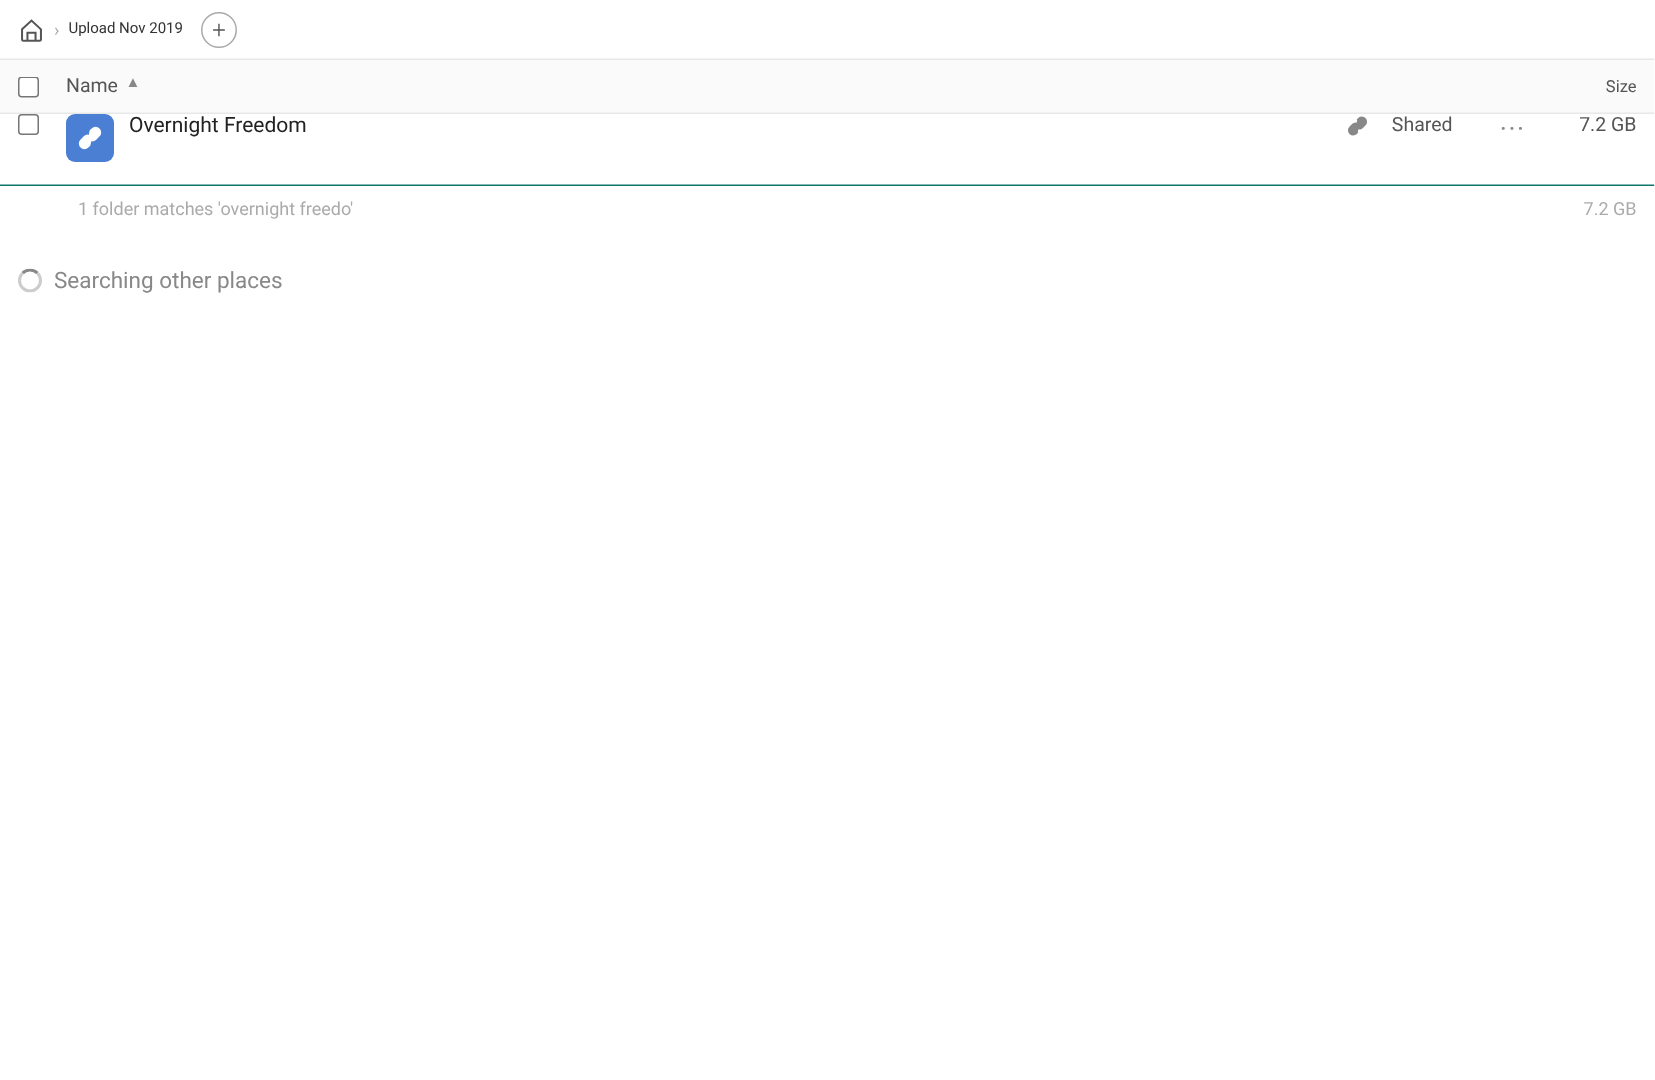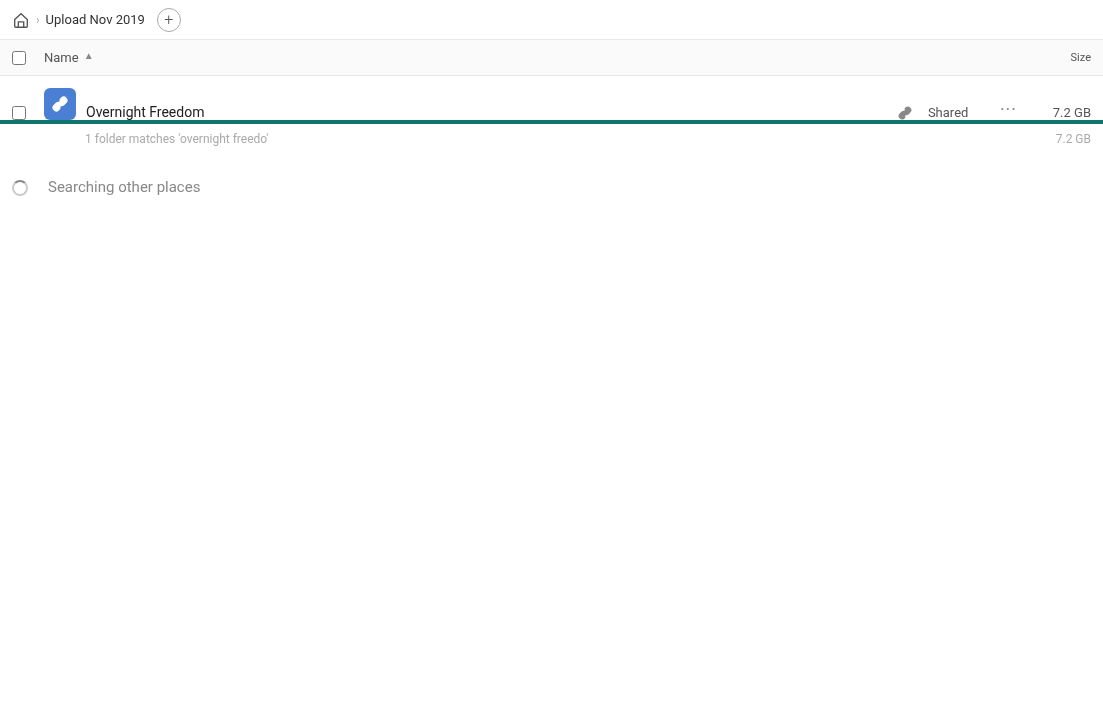--- a/index.html
+++ b/index.html
@@ -29,21 +29,21 @@
       color: #555;
     }
     .breadcrumb-home svg { width: 18px; height: 18px; }
     .breadcrumb-separator {
       color: #aaa;
       font-size: 12px;
       margin: 0 2px;
     }
     .breadcrumb-label {
       color: #333;
-      font-size: 13px;
+      font-size: 10px;
       font-weight: 400;
     }
     .breadcrumb-add-btn {
       display: flex;
       align-items: center;
       justify-content: center;
       width: 24px;
       height: 24px;
       border: 1.5px solid #aaa;
       border-radius: 50%;
@@ -83,24 +83,24 @@
     .col-size {
       width: 80px;
       text-align: right;
       font-size: 11px;
       color: #555;
     }
 
     
     .file-row {
       display: flex;
-      align-items: flex-end;
+      align-items: flex-start;
       padding: 0 12px;
       height: 48px;
-      border-bottom: 4px solid #0f766e;
+      border-bottom: 1px solid #0f766e;
       background: #fff;
       cursor: pointer;
     }
     .file-icon-wrap {
       width: 32px;
       height: 32px;
       margin-right: 10px;
       display: flex;
       align-items: center;
       justify-content: center;
@@ -141,32 +141,31 @@
 
     
     .match-count-row {
       padding: 8px 52px;
       font-size: 12px;
       color: #aaa;
       display: flex;
       align-items: center;
       justify-content: space-between;
       padding-right: 12px;
-      margin-left: 33px;
     }
     .match-size {
       font-size: 12px;
       color: #aaa;
     }
 
     
     .searching-row {
       display: flex;
-      align-items: flex-end;
-      gap: 20px;
+      align-items: center;
+      gap: 8px;
       padding: 24px 12px 8px 12px;
       font-size: 15px;
       color: #888;
     }
     .spinner {
       width: 16px;
       height: 16px;
       border: 2px solid #ccc;
       border-top-color: #888;
       border-radius: 50%;

